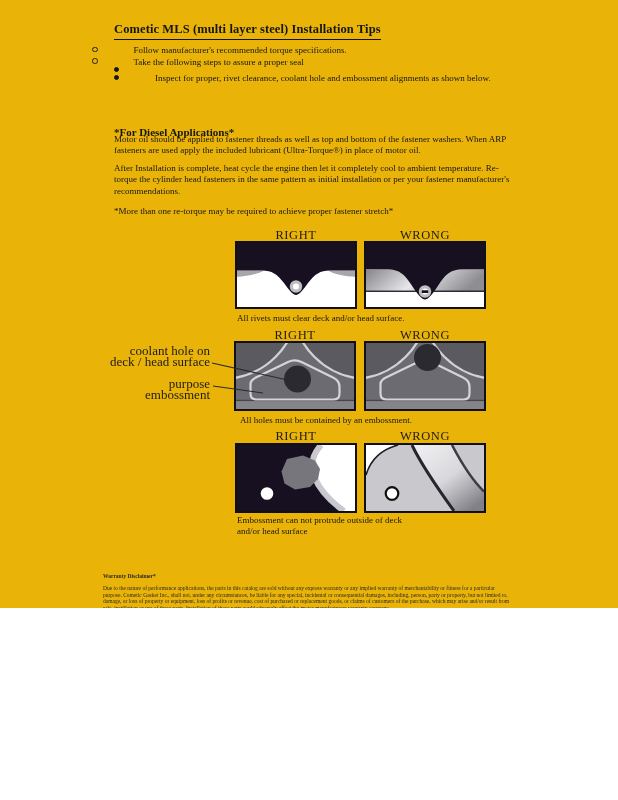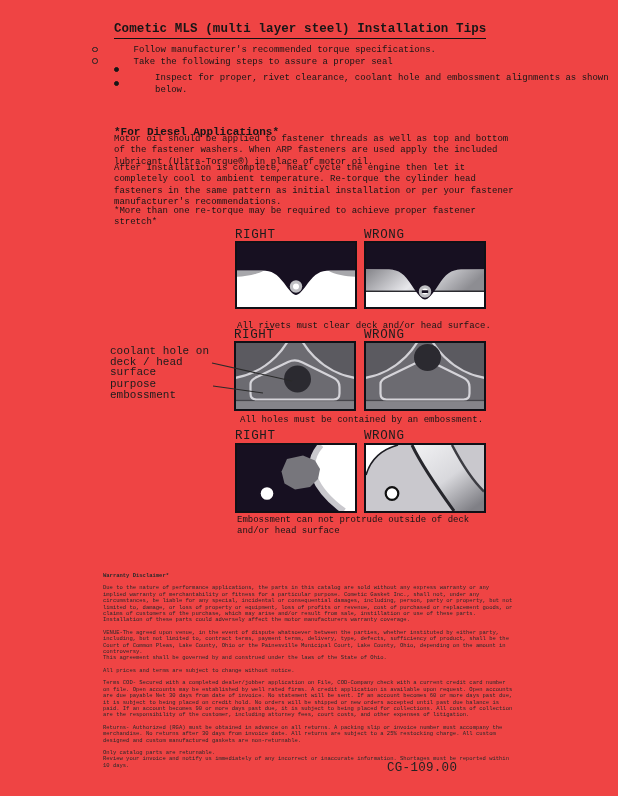--- a/index.html
+++ b/index.html
@@ -1,18 +1,18 @@
 <!DOCTYPE html>
 <html><head>
 <meta charset="utf-8">
 <style>
   html,body{margin:0;padding:0;background:#ffffff;}
   .page{
-    position:relative;width:618px;height:796px;background:#ef4444;
-    font-family:Liberation Mono, monospace;color:#161616;overflow:hidden;
+    position:relative;width:618px;height:608px;background:#eab308;
+    font-family:Liberation Serif, serif;color:#161616;overflow:hidden;
   }
   .abs{position:absolute;}
   
   .doc-title{
     left:114px;top:22px;font-size:12.5px;font-weight:bold;
     border-bottom:1.5px solid #111;padding-bottom:2px;letter-spacing:0.1px;
   }
   
   .bullets{left:92px;top:45px;font-size:9px;line-height:11.7px;}
   .brow{display:flex;align-items:baseline;gap:32px;}
@@ -22,25 +22,25 @@
   }
   .brow.sub{margin-left:22px;}
   .brow.sub .bmark{background:#161616;border-color:#161616;width:3px;height:3px;}
   
   .diesel-head{left:114px;top:126px;font-size:11px;font-weight:bold;}
   .para{font-size:9px;line-height:11.3px;width:402px;}
   .p1{left:114px;top:134px;}
   .p2{left:114px;top:163px;}
   .p3{left:114px;top:206px;}
   
-  .dg-label{font-size:12.5px;letter-spacing:0.6px;text-align:left;width:122px;color:#1c1c1c;}
+  .dg-label{font-size:12.5px;letter-spacing:0.6px;text-align:center;width:122px;color:#1c1c1c;}
   .panel{width:118px;border:2px solid #101016;line-height:0;background:#fff;}
   .caption{font-size:9px;line-height:11px;}
   
-  .side-label{font-size:11px;line-height:10.5px;text-align:left;width:100px;color:#1c1c1c;}
+  .side-label{font-size:13px;line-height:10.5px;text-align:right;width:100px;color:#1c1c1c;}
   
   .warranty{left:103px;top:573px;width:410px;font-size:5.5px;line-height:6.4px;color:#2a2a2a;}
   .warranty .whead{font-weight:bold;margin-bottom:6px;}
   .warranty p{margin:0 0 6px 0;}
   .warranty p.tight{margin-bottom:0;}
   
   .footer-code{left:387px;top:761px;font-size:12.5px;letter-spacing:0.3px;color:#222;}
   .overlay{left:0;top:0;pointer-events:none;}
 </style>
 </head>
@@ -99,21 +99,21 @@
       <rect x="0" y="0" width="118" height="64" fill="#ffffff"></rect>
       <rect x="0" y="27" width="118" height="21" fill="url(#g1)"></rect>
       <rect x="0" y="47.6" width="118" height="1.3" fill="#15151a"></rect>
       <path d="M0,0 H118 V26.5 H95 C85,26.5 79.5,31 72.5,42 C66,52 62,56.5 59,56.5 C56,56.5 52,52 45.5,42 C38.5,31 33,26.5 23,26.5 H0 Z" fill="#171021"></path>
       <circle cx="59" cy="48.5" r="6.2" fill="#bfbfc3"></circle>
       <circle cx="59" cy="48.5" r="3" fill="#ffffff"></circle>
       <rect x="55.8" y="47.3" width="6.4" height="2.6" rx="0.5" fill="#171021"></rect>
     </svg>
   </div>
 
-  <div class="abs caption" style="left:237px;top:313px;margin-top:8px;">All rivets must clear deck and/or head surface.</div>
+  <div class="abs caption" style="left:237px;top:313px;">All rivets must clear deck and/or head surface.</div>
 
   <div class="abs dg-label" style="left:234px;top:328px;">RIGHT</div>
   <div class="abs dg-label" style="left:364px;top:328px;">WRONG</div>
 
   <div class="abs side-label" style="left:110px;top:346px;">
     <div>coolant hole on</div>
     <div>deck / head surface</div>
   </div>
   <div class="abs side-label" style="left:110px;top:379px;">purpose embossment</div>
 

